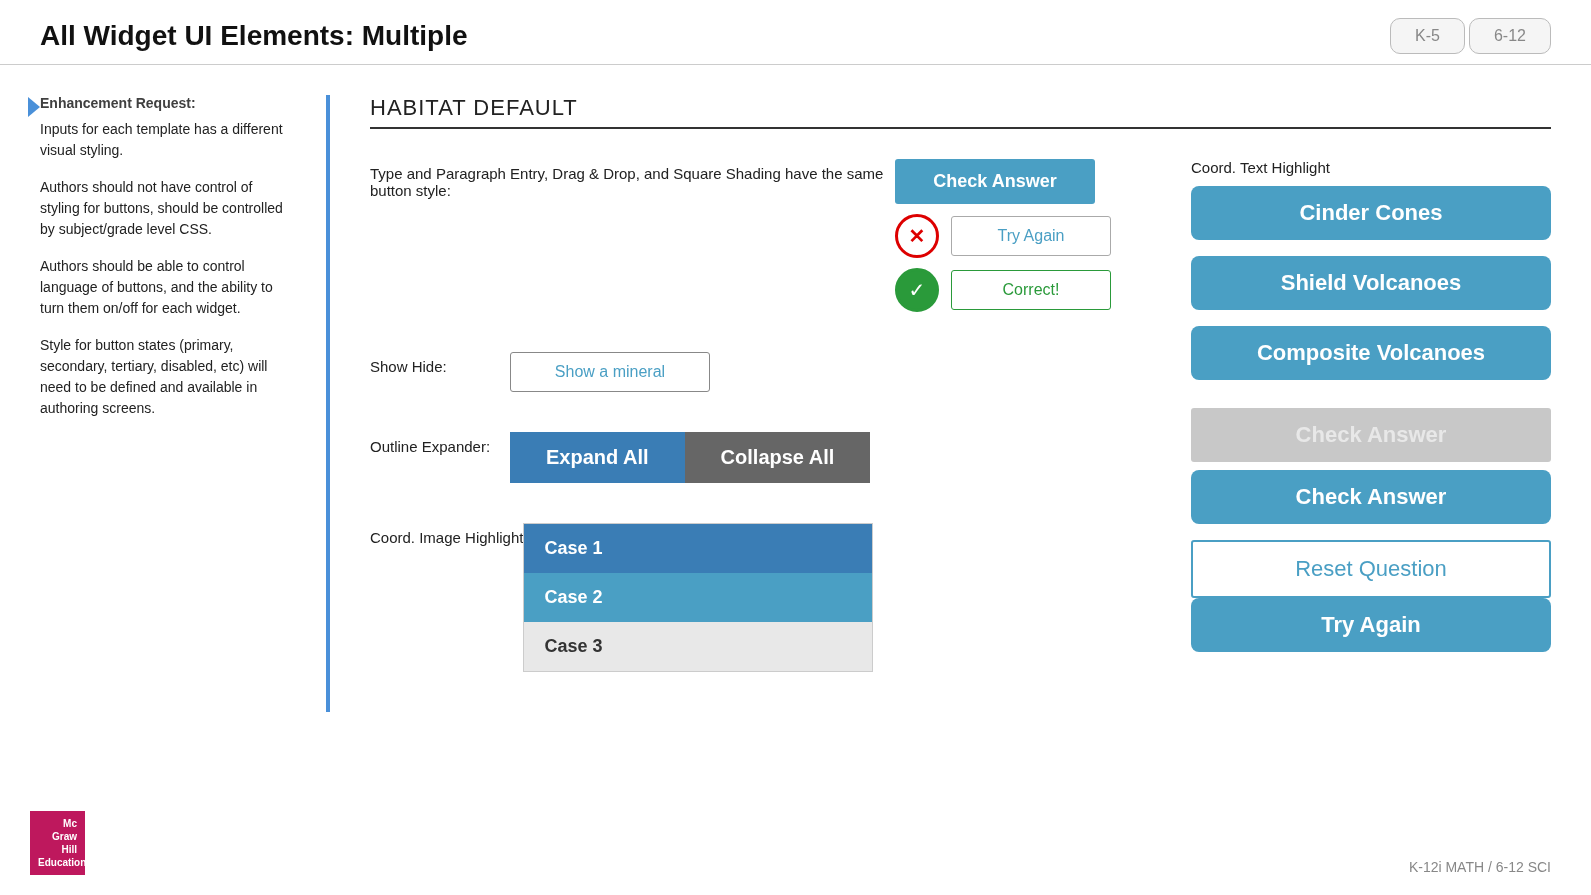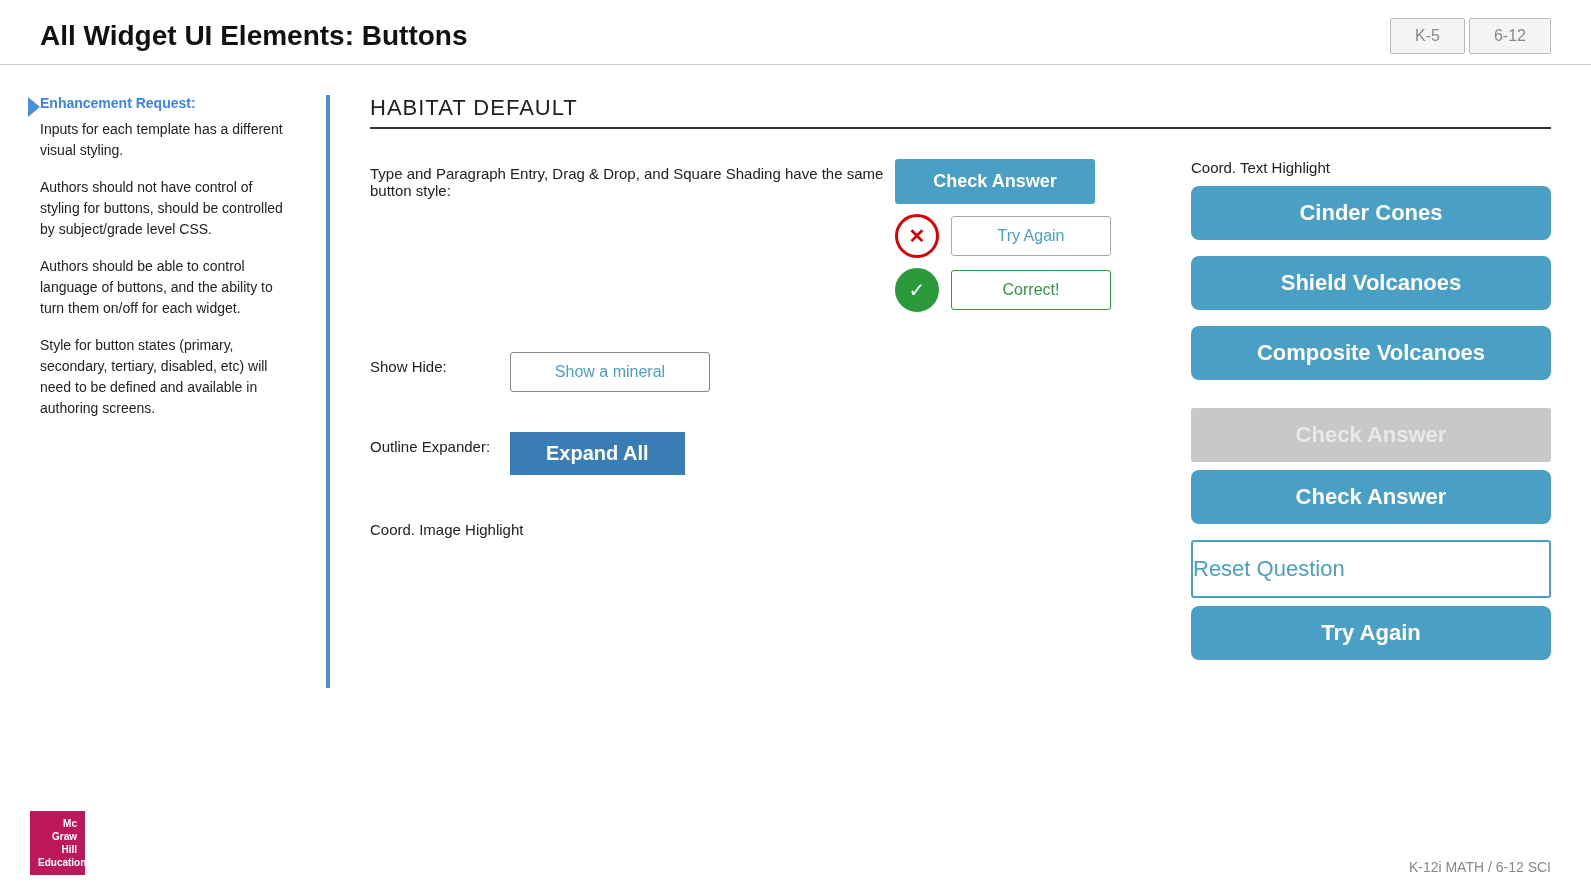--- a/index.html
+++ b/index.html
@@ -29,21 +29,21 @@
       display: flex;
       gap: 4px;
     }
     .grade-btn {
       border: 1px solid #bbb;
       background: #f5f5f5;
       color: #888;
       padding: 8px 24px;
       font-size: 16px;
       cursor: pointer;
-      border-radius: 2px;
+      border-radius: 10px;
     }
 
     
     .main-content {
       display: flex;
       padding: 30px 40px 20px 40px;
       gap: 0;
     }
 
     
@@ -59,21 +59,21 @@
       position: absolute;
       left: -12px;
       top: 2px;
       width: 0;
       height: 0;
       border-top: 10px solid transparent;
       border-bottom: 10px solid transparent;
       border-left: 12px solid #4a90d9;
     }
     .enhancement-label {
-      color: #3b82f6;
+      color: #404040;
       font-weight: bold;
       font-size: 14px;
       margin-bottom: 8px;
     }
     .sidebar-text {
       font-size: 14px;
       color: #222;
       line-height: 1.5;
       margin-bottom: 16px;
     }
@@ -267,23 +267,23 @@
     .btn-right-outline {
       background: #fff;
       color: #4a9fc4;
       border: 2px solid #4a9fc4;
       padding: 14px 0;
       font-size: 22px;
       font-weight: normal;
       border-radius: 3px;
       cursor: pointer;
       width: 100%;
-      text-align: left;
+      text-align: center;
       display: block;
-      margin-bottom: 8px;
+      margin-bottom: 0;
     }
     .btn-right-disabled {
       background: #c8c8c8;
       color: #e8e8e8;
       border: none;
       padding: 14px 0;
       font-size: 22px;
       font-weight: bold;
       border-radius: 3px;
       cursor: default;
@@ -320,21 +320,21 @@
 
     .right-top-cols {
       display: flex;
       gap: 40px;
     }
   </style>
 </head>
 <body>
 
 <div class="header">
-  <h1 class="header-title">All Widget UI Elements: Buttons</h1>
+  <h1 class="header-title">All Widget UI Elements: Multiple</h1>
   <div class="grade-buttons">
     <button class="grade-btn">K-5</button>
     <button class="grade-btn">6-12</button>
   </div>
 </div>
 
 <div class="main-content">
 
   <div class="sidebar">
     <div class="enhancement-label">Enhancement Request:</div>
@@ -369,25 +369,31 @@
 
         <div class="section-row">
           <div class="section-label">Show Hide:</div>
           <button class="btn-outline-blue">Show a mineral</button>
         </div>
 
         <div class="section-row">
           <div class="section-label">Outline Expander:</div>
           <div class="expander-row">
             <button class="btn-expand">Expand All</button>
+            <button class="btn-collapse">Collapse All</button>
           </div>
         </div>
 
         <div class="section-row">
           <div class="section-label">Coord. Image Highlight</div>
+          <div class="case-list">
+            <div class="case-item active-dark">Case 1</div>
+            <div class="case-item active-mid">Case 2</div>
+            <div class="case-item inactive">Case 3</div>
+          </div>
         </div>
 
       </div>
 
       <div class="right-col">
 
         <div class="right-section">
           <div class="right-section-label">Coord. Text Highlight</div>
           <button class="btn-right-primary">Cinder Cones</button>
           <button class="btn-right-primary">Shield Volcanoes</button>

